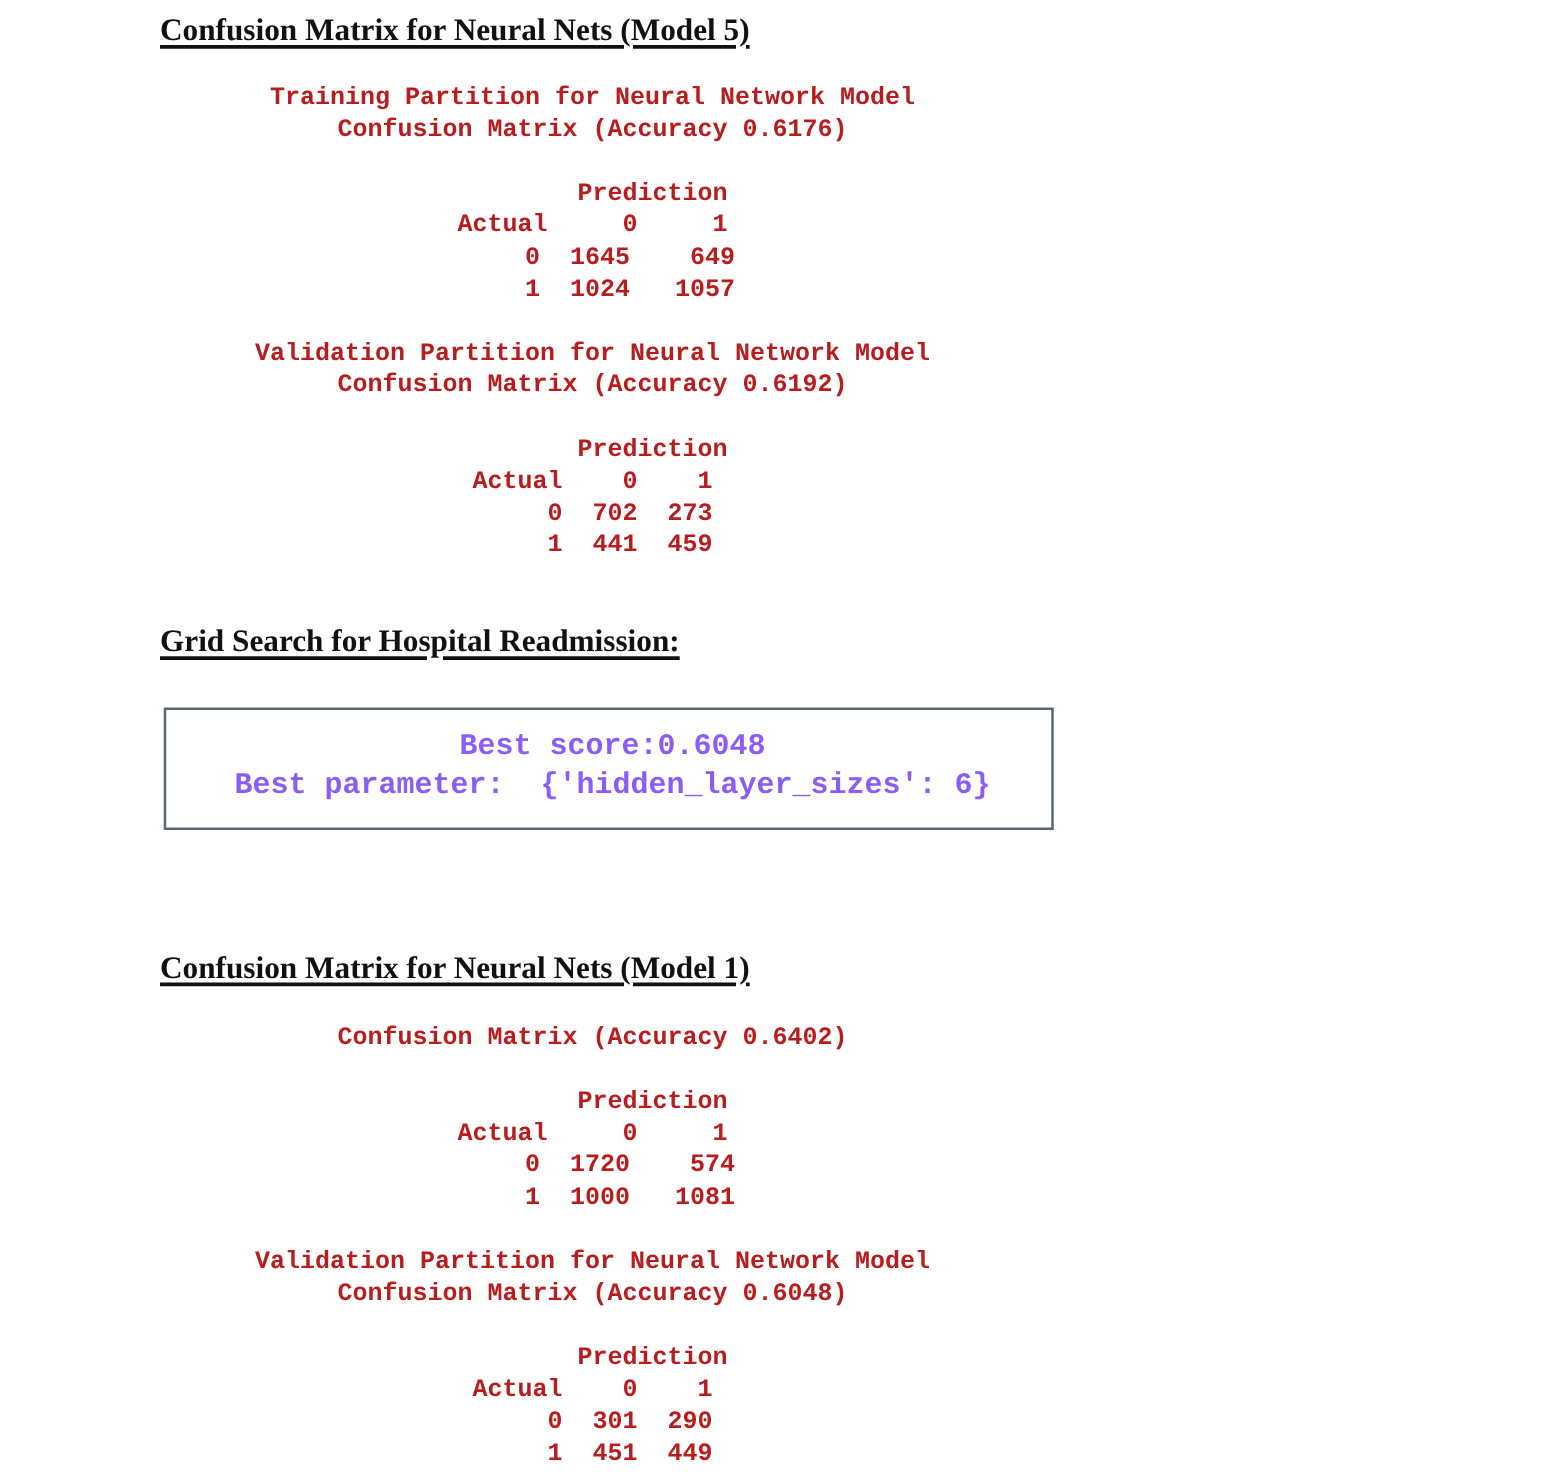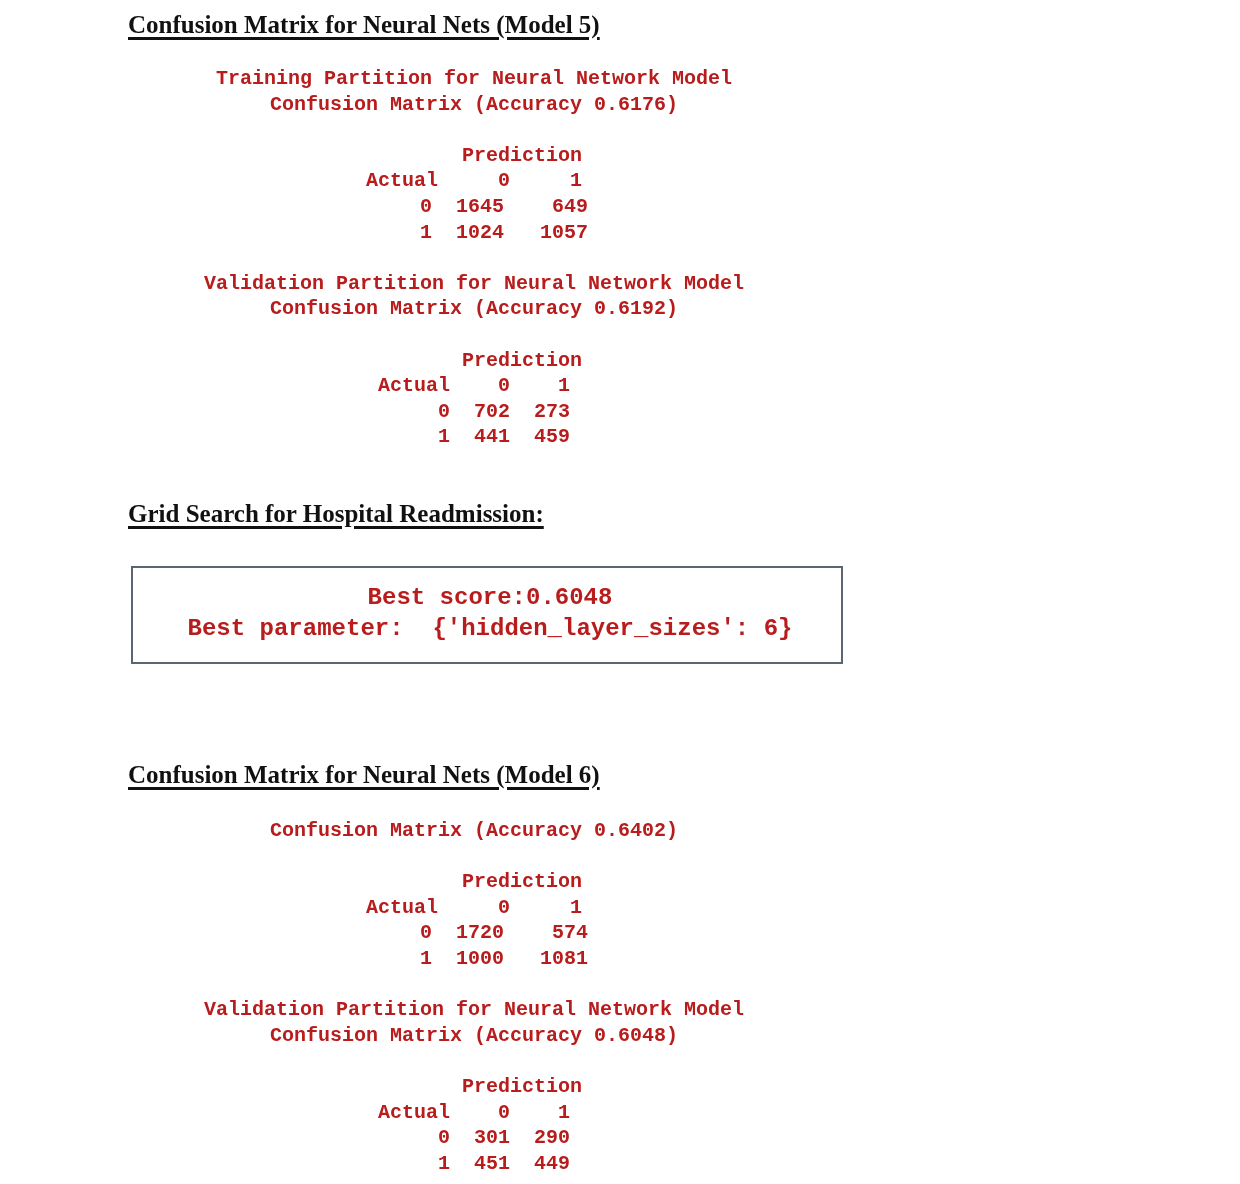--- a/index.html
+++ b/index.html
@@ -57,21 +57,21 @@
     border: 2px solid #5a6673;
     background: #ffffff;
   }
   .console-big {
     margin: 0;
     padding: 14px 0 0 6px;
     font-family: "Liberation Mono", "DejaVu Sans Mono", monospace;
     font-weight: bold;
     font-size: 24px;
     line-height: 31px;
-    color: #b91c1c;
+    color: #8b5cf6;
     white-space: pre;
   }
 </style>
 </head>
 <body>
 
 <div class="page">
 
   <h2 class="heading h-model5">Confusion Matrix for Neural Nets (Model 5)</h2>
 
@@ -91,21 +91,21 @@
      0  702  273
      1  441  459</pre>
 
   <h2 class="heading h-grid">Grid Search for Hospital Readmission:</h2>
 
   <div class="result-box">
     <pre class="console-big">Best score:0.6048
 Best parameter:  {'hidden_layer_sizes': 6}</pre>
   </div>
 
-  <h2 class="heading h-model6">Confusion Matrix for Neural Nets (Model 6)</h2>
+  <h2 class="heading h-model6">Confusion Matrix for Neural Nets (Model 1)</h2>
 
   <pre class="console c-model6">Confusion Matrix (Accuracy 0.6402)
 
         Prediction
 Actual     0     1
      0  1720    574
      1  1000   1081
 
 Validation Partition for Neural Network Model
 Confusion Matrix (Accuracy 0.6048)

